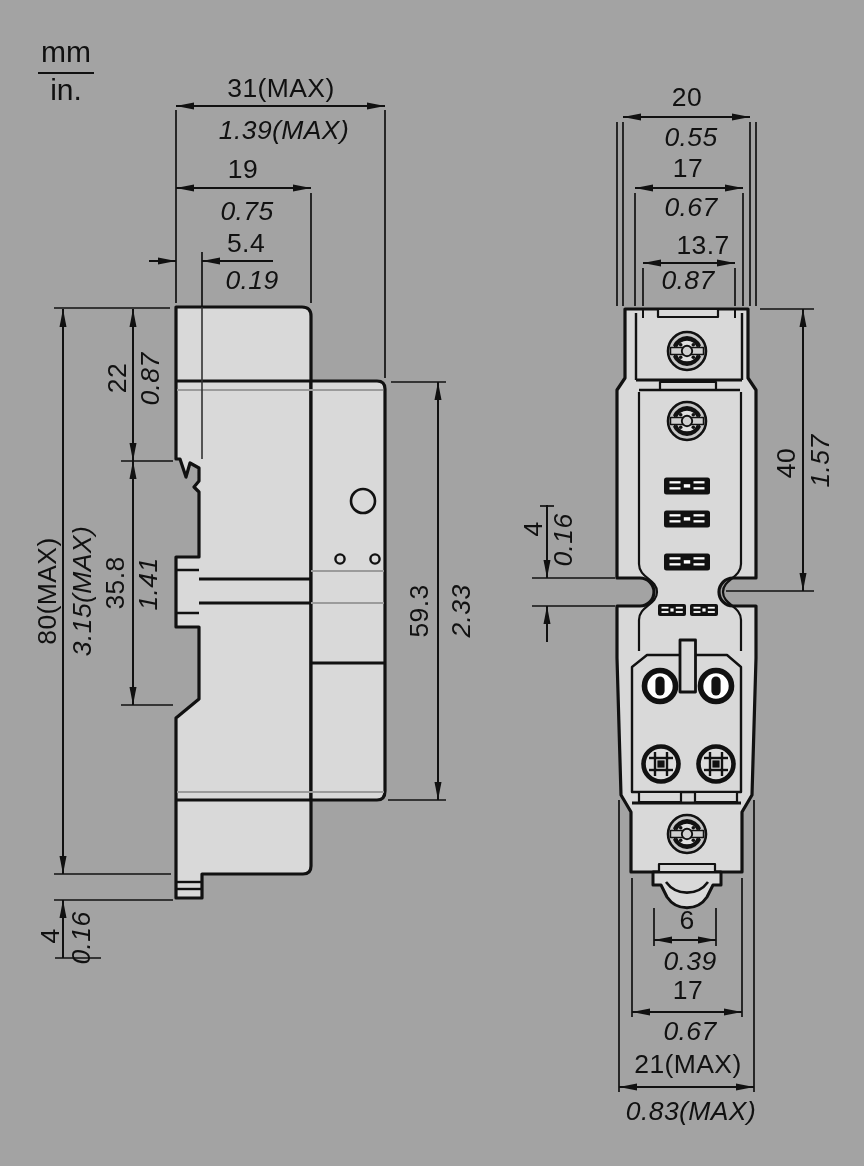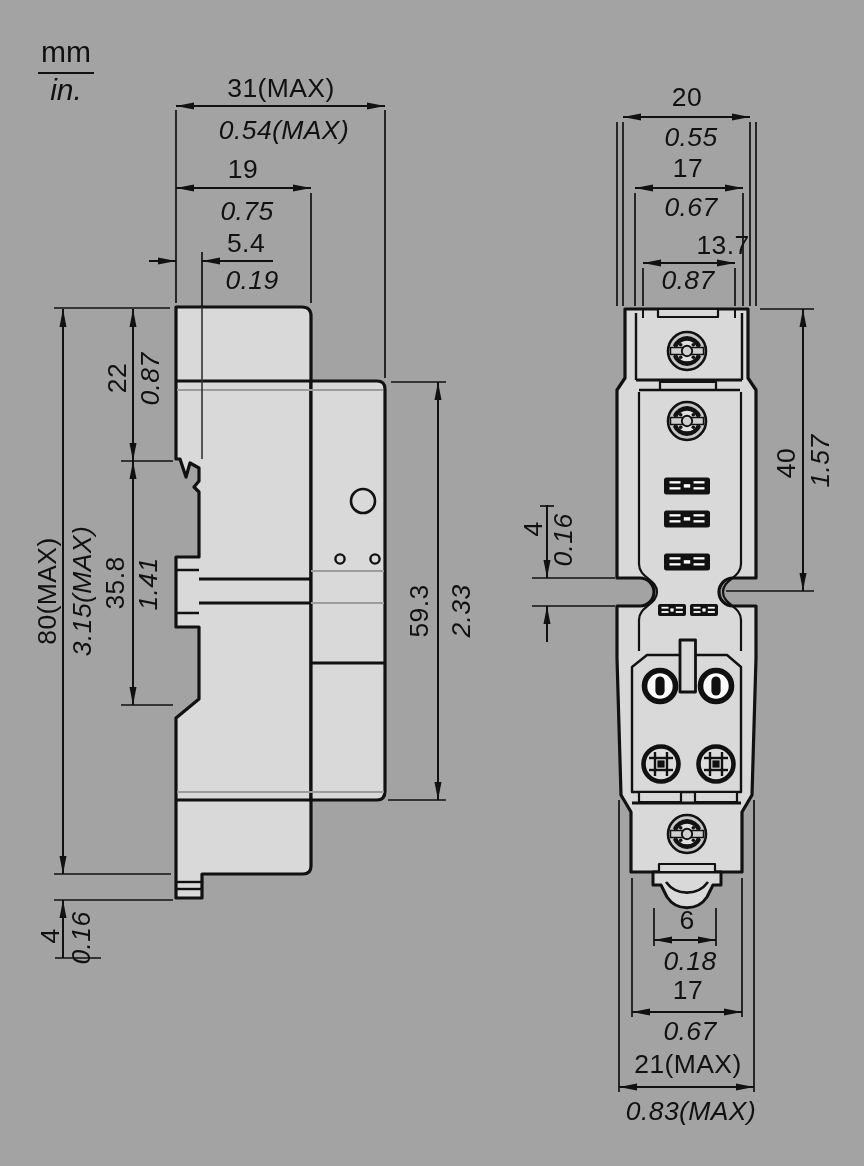--- a/index.html
+++ b/index.html
@@ -6,21 +6,21 @@
   .canvas{position:relative;width:864px;height:1166px;background:#a3a3a3;
           font-family:"Liberation Sans",sans-serif;overflow:hidden;}
   .canvas svg{position:absolute;left:0;top:0;}
   .lbl{position:absolute;transform:translate(-50%,-50%);font-size:26.5px;color:#111;
        white-space:nowrap;line-height:1;letter-spacing:.4px;}
   .it{font-style:italic;}
   .rot{transform:translate(-50%,-50%) rotate(-90deg);}
   .legend{position:absolute;left:36px;top:36px;width:60px;text-align:center;
           font-size:30px;color:#111;line-height:1.05;}
   .legend .top{display:inline-block;padding:0 3px 4px;border-bottom:2.6px solid #111;}
-  .legend .bot{font-style:italic;padding-top:4px;}
+  .legend .bot{padding-top:4px;}
 </style>
 </head>
 <body>
 
 <div class="canvas">
 
 <svg width="864" height="1166" viewBox="0 0 864 1166">
   <defs>
     <marker id="ah" viewBox="0 0 19 9" refX="18" refY="4.5" markerWidth="19" markerHeight="9" orient="auto-start-reverse" markerUnits="userSpaceOnUse">
       <path d="M0,1 L18,4.5 L0,8 Z" fill="#111"></path>
@@ -205,46 +205,46 @@
     </g>
   </g>
 </svg>
 
   <div class="legend">
     <span class="top">mm</span><br>
     <span class="bot">in.</span>
   </div>
 
   <div class="lbl" style="left:281px;top:88px">31(MAX)</div>
-  <div class="lbl it" style="left:284px;top:130px">0.54(MAX)</div>
+  <div class="lbl it" style="left:284px;top:130px">1.39(MAX)</div>
   <div class="lbl" style="left:243px;top:169px">19</div>
   <div class="lbl it" style="left:247px;top:211px">0.75</div>
   <div class="lbl" style="left:246px;top:243px">5.4</div>
   <div class="lbl it" style="left:252px;top:280px">0.19</div>
   <div class="lbl rot" style="left:117px;top:378px">22</div>
   <div class="lbl rot it" style="left:150px;top:379px">0.87</div>
   <div class="lbl rot" style="left:115px;top:583px">35.8</div>
   <div class="lbl rot it" style="left:148px;top:584px">1.41</div>
   <div class="lbl rot" style="left:47px;top:591px">80(MAX)</div>
   <div class="lbl rot it" style="left:82px;top:591px">3.15(MAX)</div>
   <div class="lbl rot" style="left:419px;top:611px">59.3</div>
   <div class="lbl rot it" style="left:461px;top:611px">2.33</div>
   <div class="lbl rot" style="left:50px;top:936px">4</div>
   <div class="lbl rot it" style="left:81px;top:938px">0.16</div>
 
   <div class="lbl" style="left:687px;top:97px">20</div>
   <div class="lbl it" style="left:691px;top:137px">0.55</div>
   <div class="lbl" style="left:688px;top:168px">17</div>
   <div class="lbl it" style="left:691px;top:207px">0.67</div>
-  <div class="lbl" style="left:723px;top:245px">13.7</div>
+  <div class="lbl" style="left:703px;top:245px">13.7</div>
   <div class="lbl it" style="left:688px;top:280px">0.87</div>
   <div class="lbl rot" style="left:786px;top:463px">40</div>
   <div class="lbl rot it" style="left:820px;top:461px">1.57</div>
   <div class="lbl rot" style="left:533px;top:529px">4</div>
   <div class="lbl rot it" style="left:563px;top:540px">0.16</div>
   <div class="lbl" style="left:687px;top:920px">6</div>
-  <div class="lbl it" style="left:690px;top:961px">0.18</div>
+  <div class="lbl it" style="left:690px;top:961px">0.39</div>
   <div class="lbl" style="left:688px;top:990px">17</div>
   <div class="lbl it" style="left:690px;top:1031px">0.67</div>
   <div class="lbl" style="left:688px;top:1064px">21(MAX)</div>
   <div class="lbl it" style="left:691px;top:1111px">0.83(MAX)</div>
 
 </div>
 
 </body></html>

